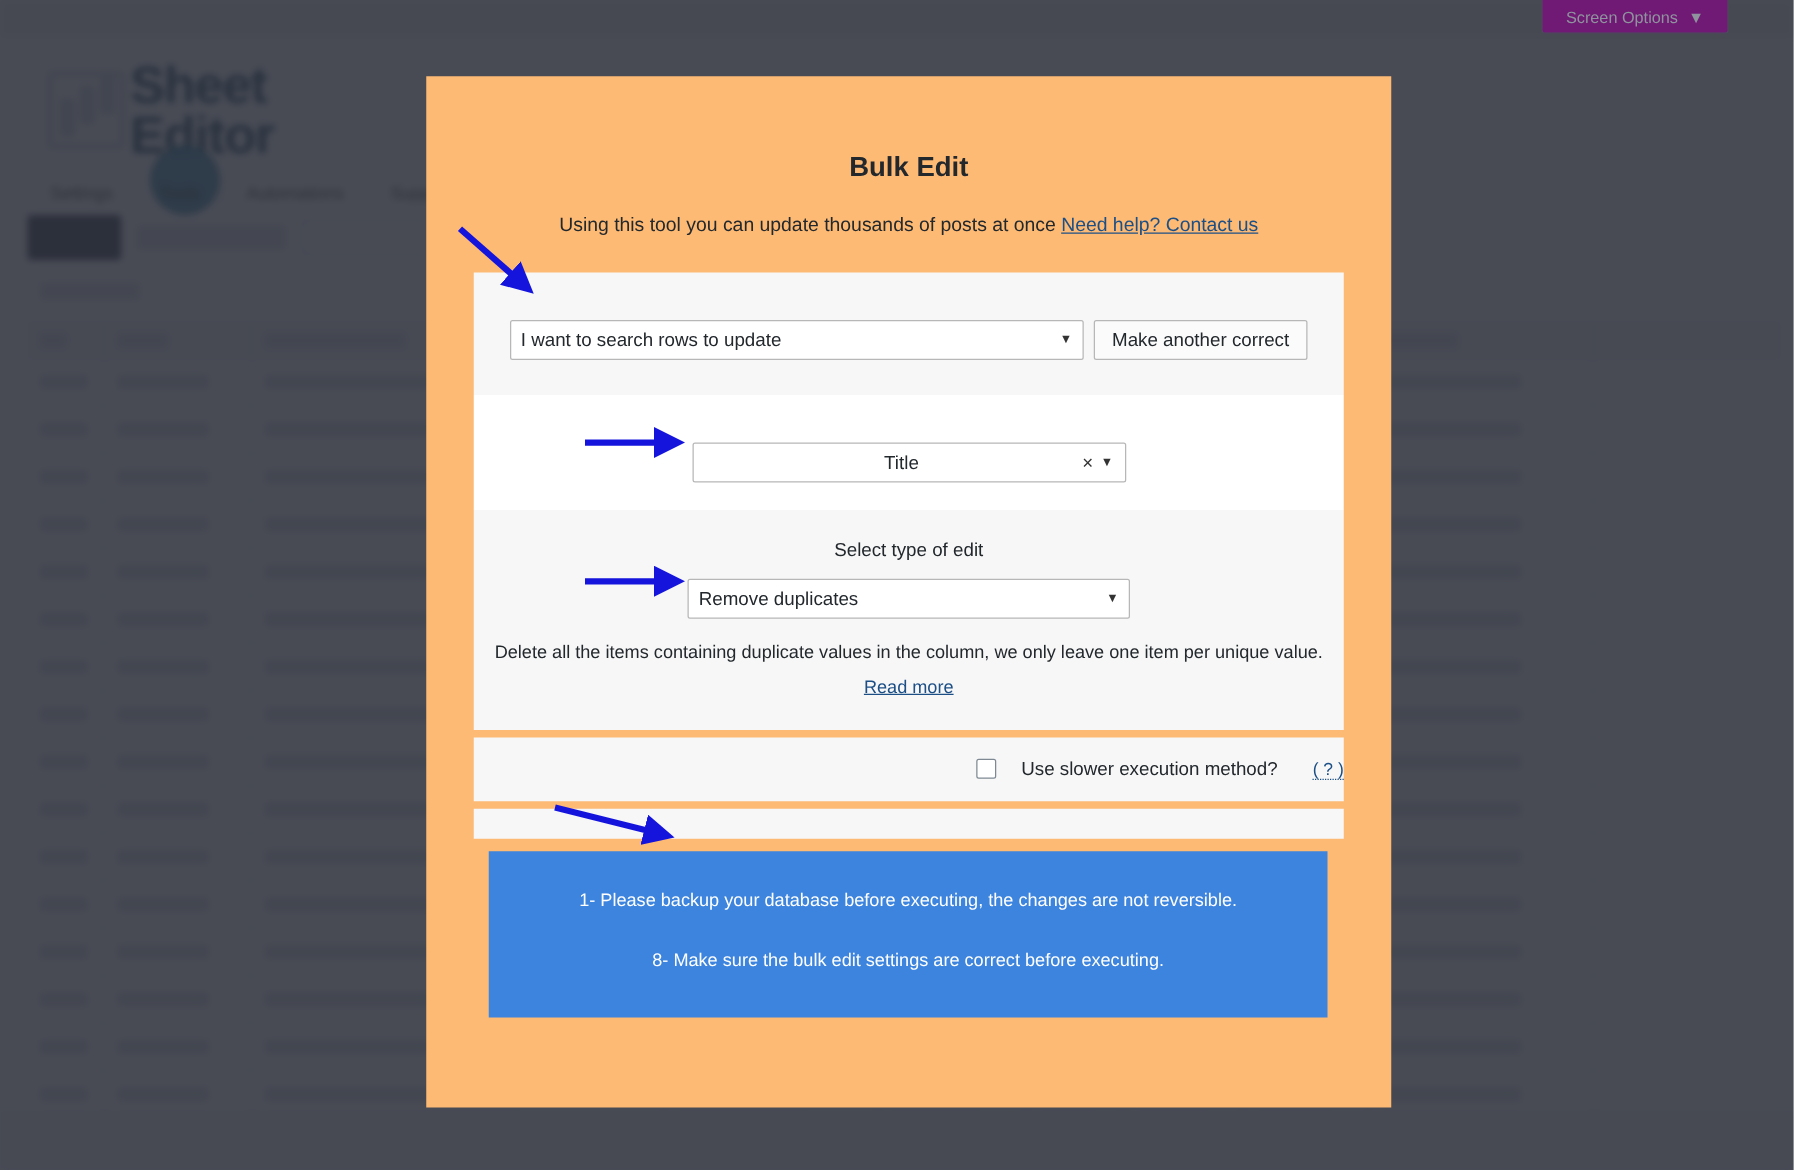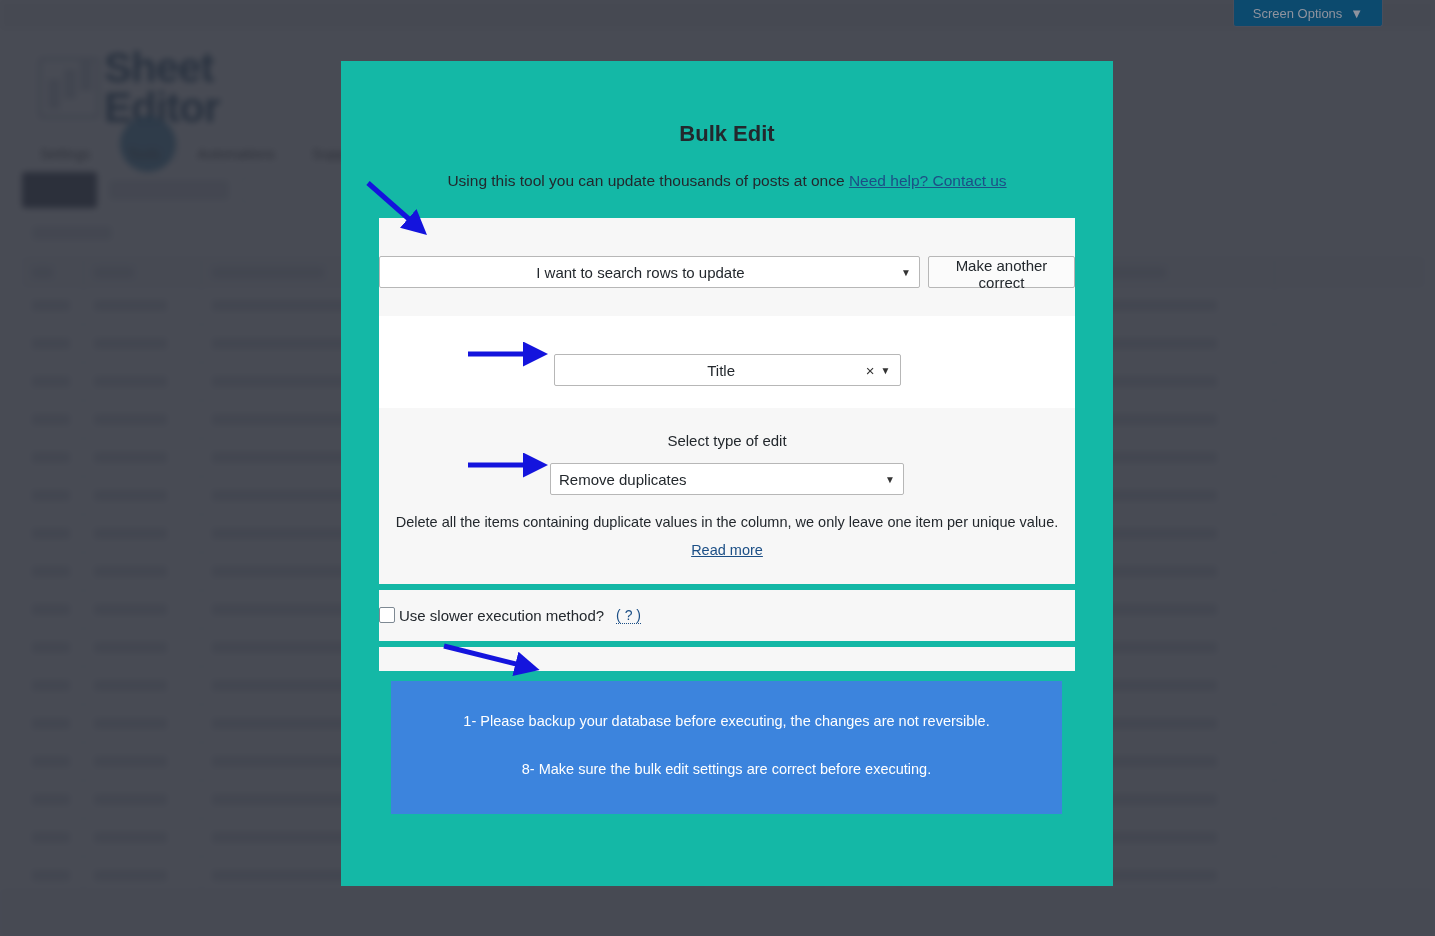--- a/index.html
+++ b/index.html
@@ -104,21 +104,21 @@
   .bg-footer {
     position:absolute; bottom:0; left:0; right:0; height:46px; background:#f4f5f7;
     border-top:1px solid #dcdfe4;
   }
 
   
   #modal {
     position: absolute;
     left: 341px; top: 61px;
     width: 772px; height: 825px;
-    background: #14b8a6;
+    background: #fdba74;
     z-index: 5;
     overflow: hidden;
   }
 
   .modal-title {
     text-align: center;
     font-size: 22px;
     font-weight: bold;
     color: #23282d;
     margin: 60px 0 0 0;
@@ -157,21 +157,21 @@
     border-radius: 2px;
     -webkit-appearance: none;
     appearance: none;
     position: relative;
   }
   .sel-wrap { position: relative; display:inline-block; }
   .sel-wrap .caret {
     position:absolute; right:9px; top:50%; transform: translateY(-50%);
     font-size: 10px; color:#333; pointer-events:none;
   }
-  #rows-select { width: 541px; text-align: center; }
+  #rows-select { width: 459px; text-align: left; }
   #type-select { width: 354px; text-align: left; }
 
   .btn-plain {
     font-family: "Liberation Sans", sans-serif;
     font-size: 15px;
     color: #23282d;
     background: #fbfbfb;
     border: 1px solid #b7b7b7;
     height: 32px;
     padding: 0 14px;
@@ -199,21 +199,21 @@
     text-align: center; font-size: 14px; color: #23282d; margin-top: 9px;
   }
 
   .desc {
     text-align: center; font-size: 14.5px; color: #23282d;
     margin-top: 17px; line-height: 1.5;
   }
   .desc .rm { display:block; margin-top: 6px; }
 
   .chk-row {
-    display:flex; justify-content:flex-start; align-items:center; gap:4px;
+    display:flex; justify-content:flex-end; align-items:center; gap:20px;
     font-size:15px; color:#23282d;
   }
   input[type=checkbox].cb {
     width:16px; height:16px; margin:0;
     border:1px solid #7e8993; background:#fff;
     -webkit-appearance:none; appearance:none; border-radius:2px; cursor:pointer;
   }
   .q-link {
     color:#1c4f86; font-size:14px; text-decoration:none;
     border-bottom: 1px dotted #1c4f86; margin-left: 8px;
@@ -819,21 +819,21 @@
           <div class="bg-cell" style="width: 180px;">
             <div class="ph" style="width: 112px;"></div>
           </div>
         </div>
       </div>
     <div class="bg-footer"></div>
   </div>
 
   <div id="bg-dim"></div>
 
-  <div class="bg-screen-options" style="z-index:3; background:#0c4a6e; border-color:#4a4e5c; color:#8f939e;">
+  <div class="bg-screen-options" style="z-index:3; background:#701a75; border-color:#4a4e5c; color:#8f939e;">
     <span>Screen Options</span>
     <span>▼</span>
   </div>
 
   <div id="modal">
 
     <h1 class="modal-title">Bulk Edit</h1>
 
     <div class="modal-sub">
       <span>Using this tool you can update thousands of posts at once </span><a href="#" class="lnk">Need help? Contact us</a>

